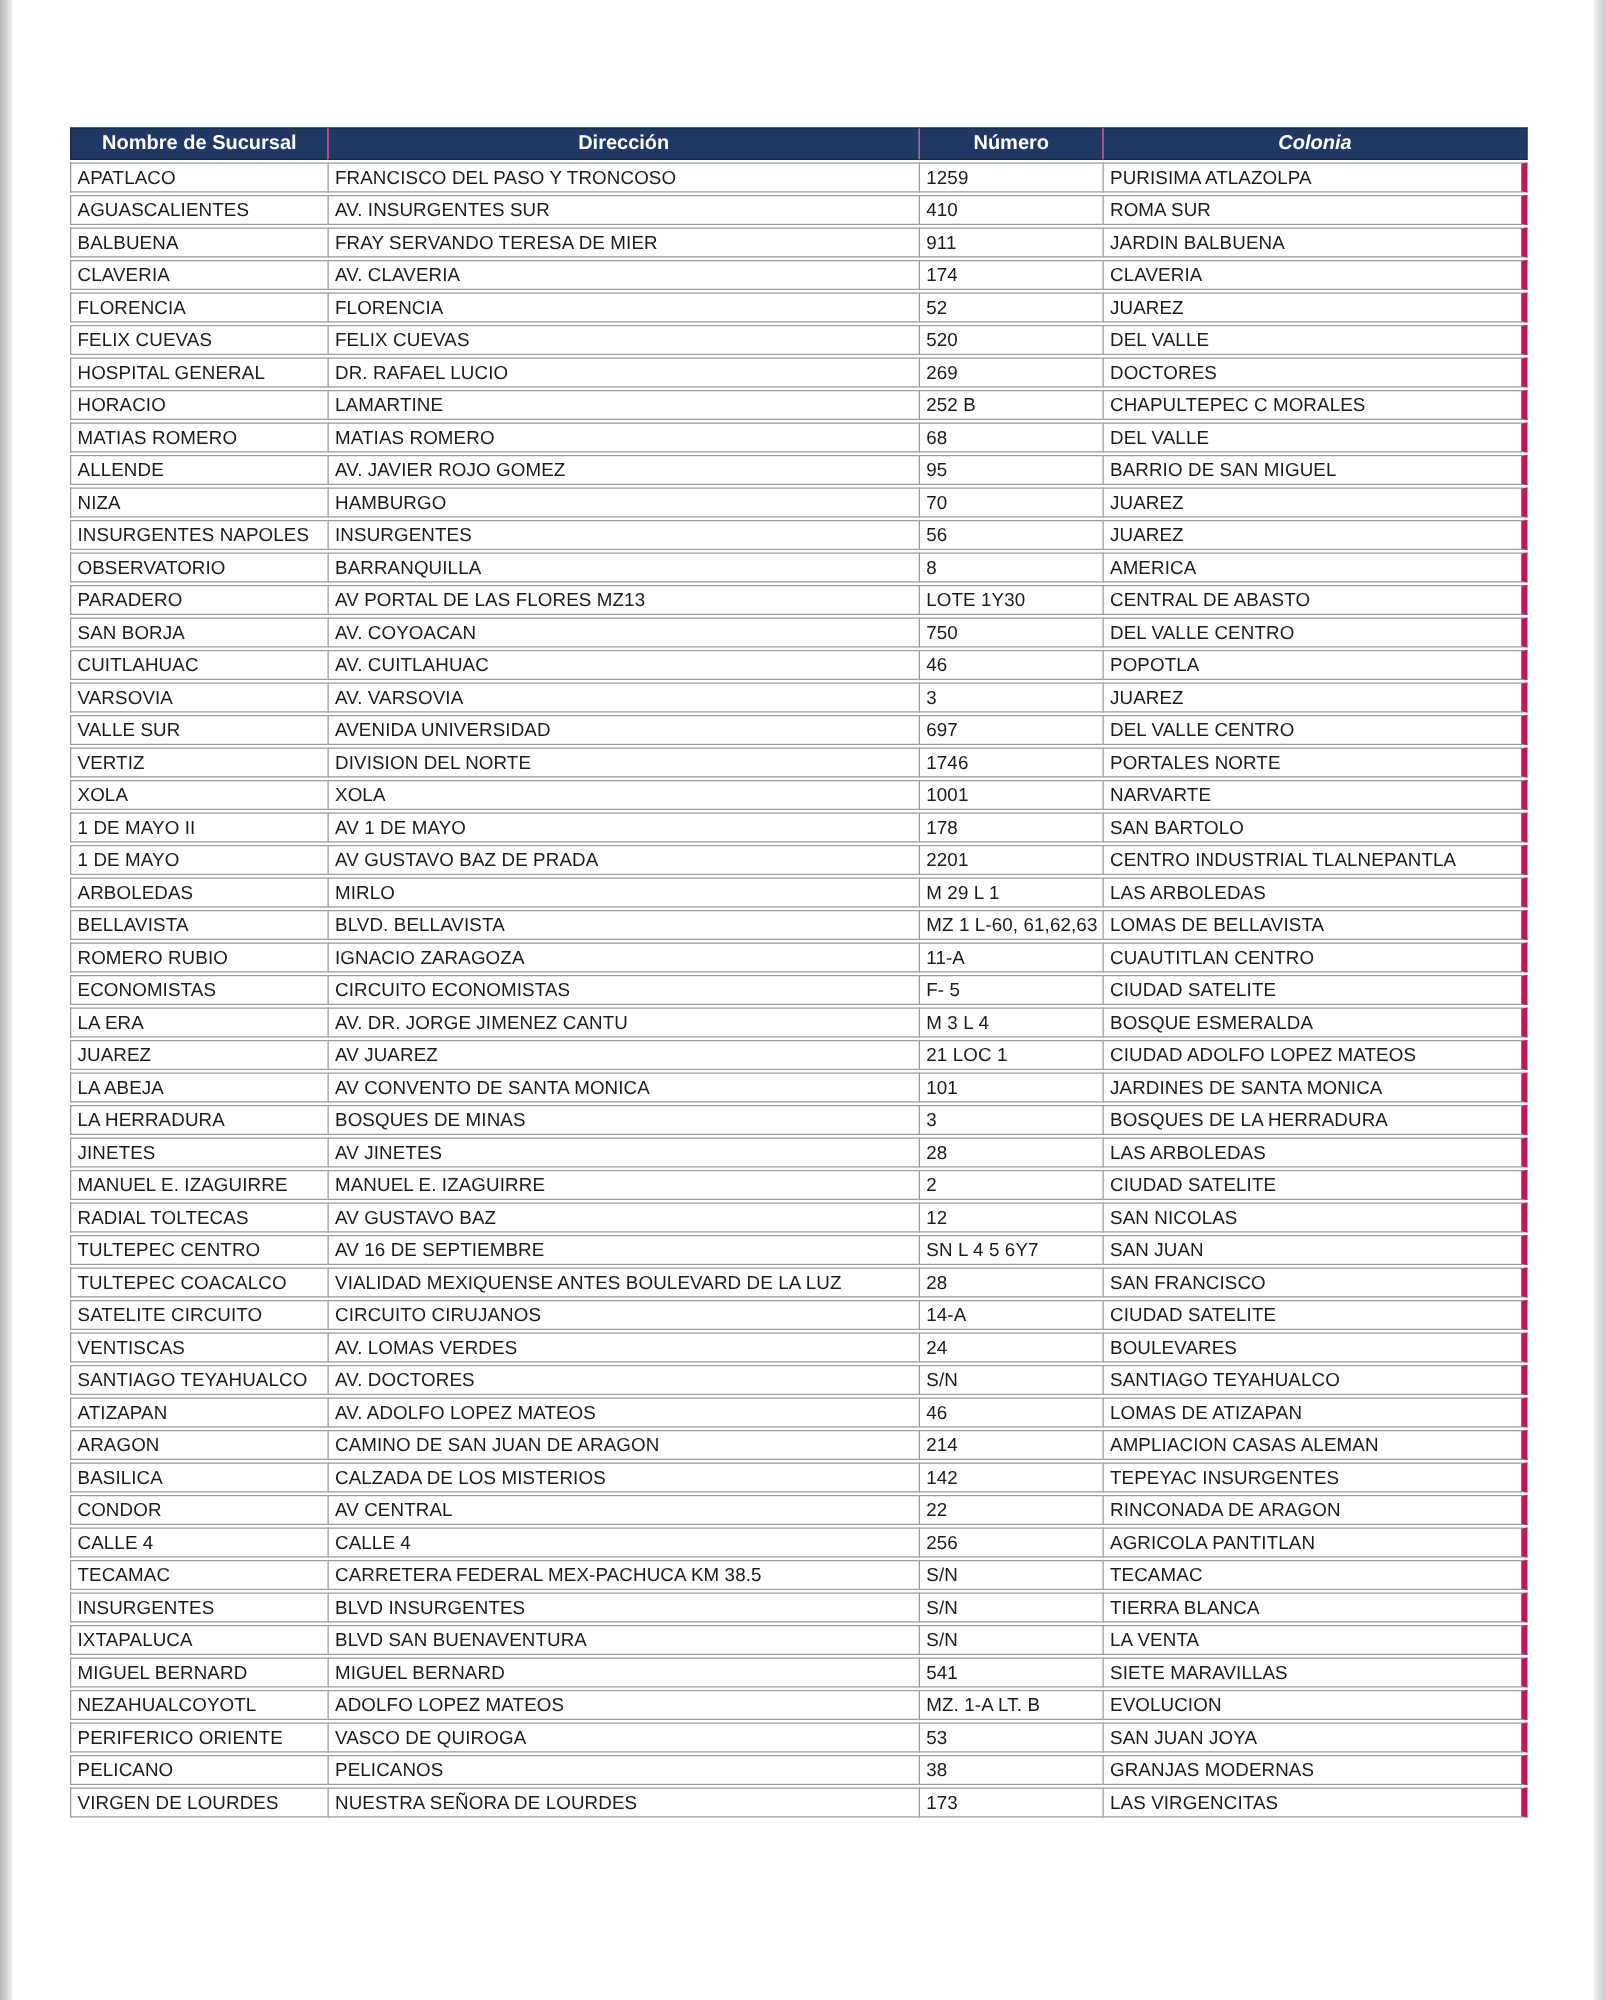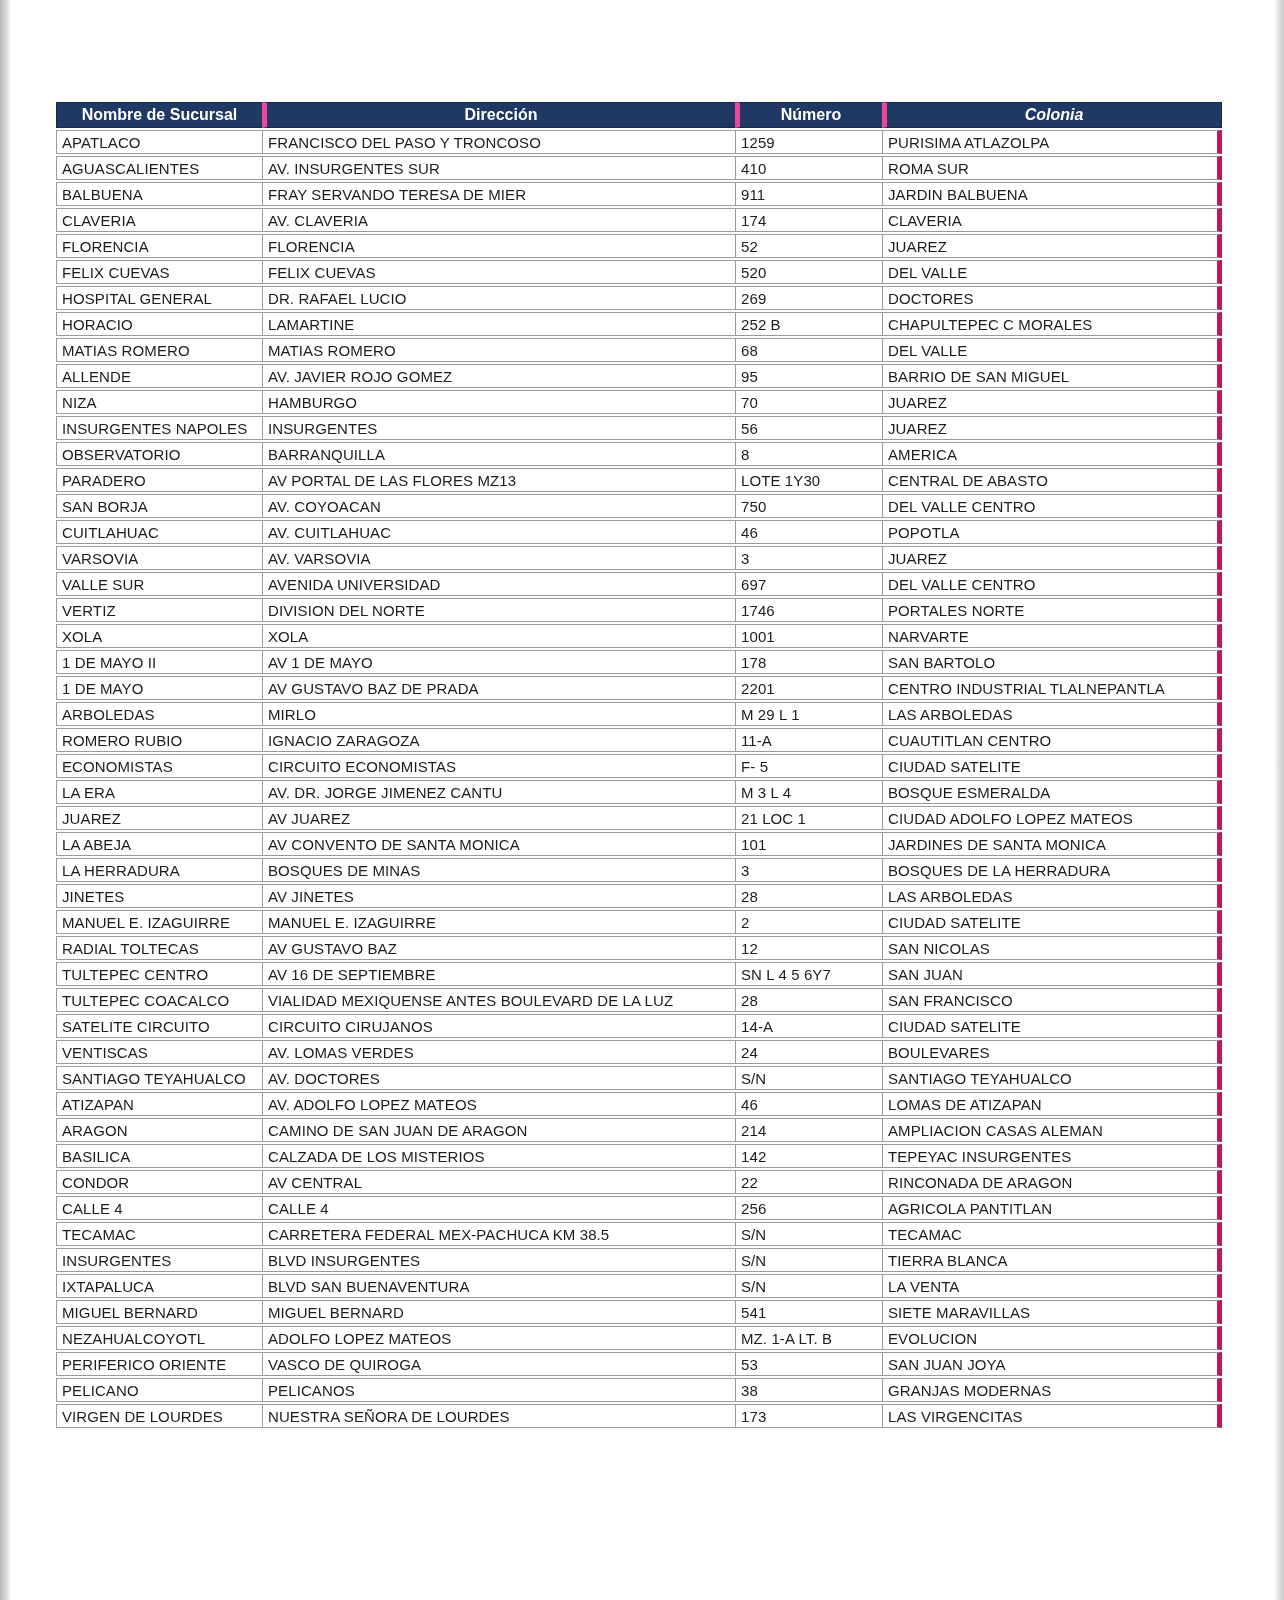--- a/index.html
+++ b/index.html
@@ -48,21 +48,21 @@
     background: var(--header-bg, #1f3864);
     color: var(--header-text, #ffffff);
     font-size: 16px;
     font-weight: bold;
     height: 26px;
     box-sizing: border-box;
     text-align: center;
     vertical-align: middle;
     border-top: 1px solid #17284a;
     border-bottom: 1px solid #17284a;
-    border-left: 5px solid #ec4899;
+    border-left: 1px solid #ec4899;
     padding: 0 4px;
     overflow: hidden;
     white-space: nowrap;
   }
   .branch-table th:first-child { border-left: 1px solid #17284a; }
   .branch-table th:last-child  { border-right: 1px solid #17284a; font-style: italic; }
 
   .branch-table td {
     background: #ffffff;
     color: #1c1c1c;
@@ -237,20 +237,26 @@
         <td>2201</td>
         <td>CENTRO INDUSTRIAL TLALNEPANTLA</td>
       </tr>
         <tr>
         <td>ARBOLEDAS</td>
         <td>MIRLO</td>
         <td>M 29  L 1</td>
         <td>LAS ARBOLEDAS</td>
       </tr>
         <tr>
+        <td>BELLAVISTA</td>
+        <td>BLVD. BELLAVISTA</td>
+        <td>MZ 1 L-60, 61,62,63</td>
+        <td>LOMAS DE BELLAVISTA</td>
+      </tr>
+        <tr>
         <td>ROMERO RUBIO</td>
         <td>IGNACIO ZARAGOZA</td>
         <td>11-A</td>
         <td>CUAUTITLAN CENTRO</td>
       </tr>
         <tr>
         <td>ECONOMISTAS</td>
         <td>CIRCUITO ECONOMISTAS</td>
         <td>F- 5</td>
         <td>CIUDAD SATELITE</td>

